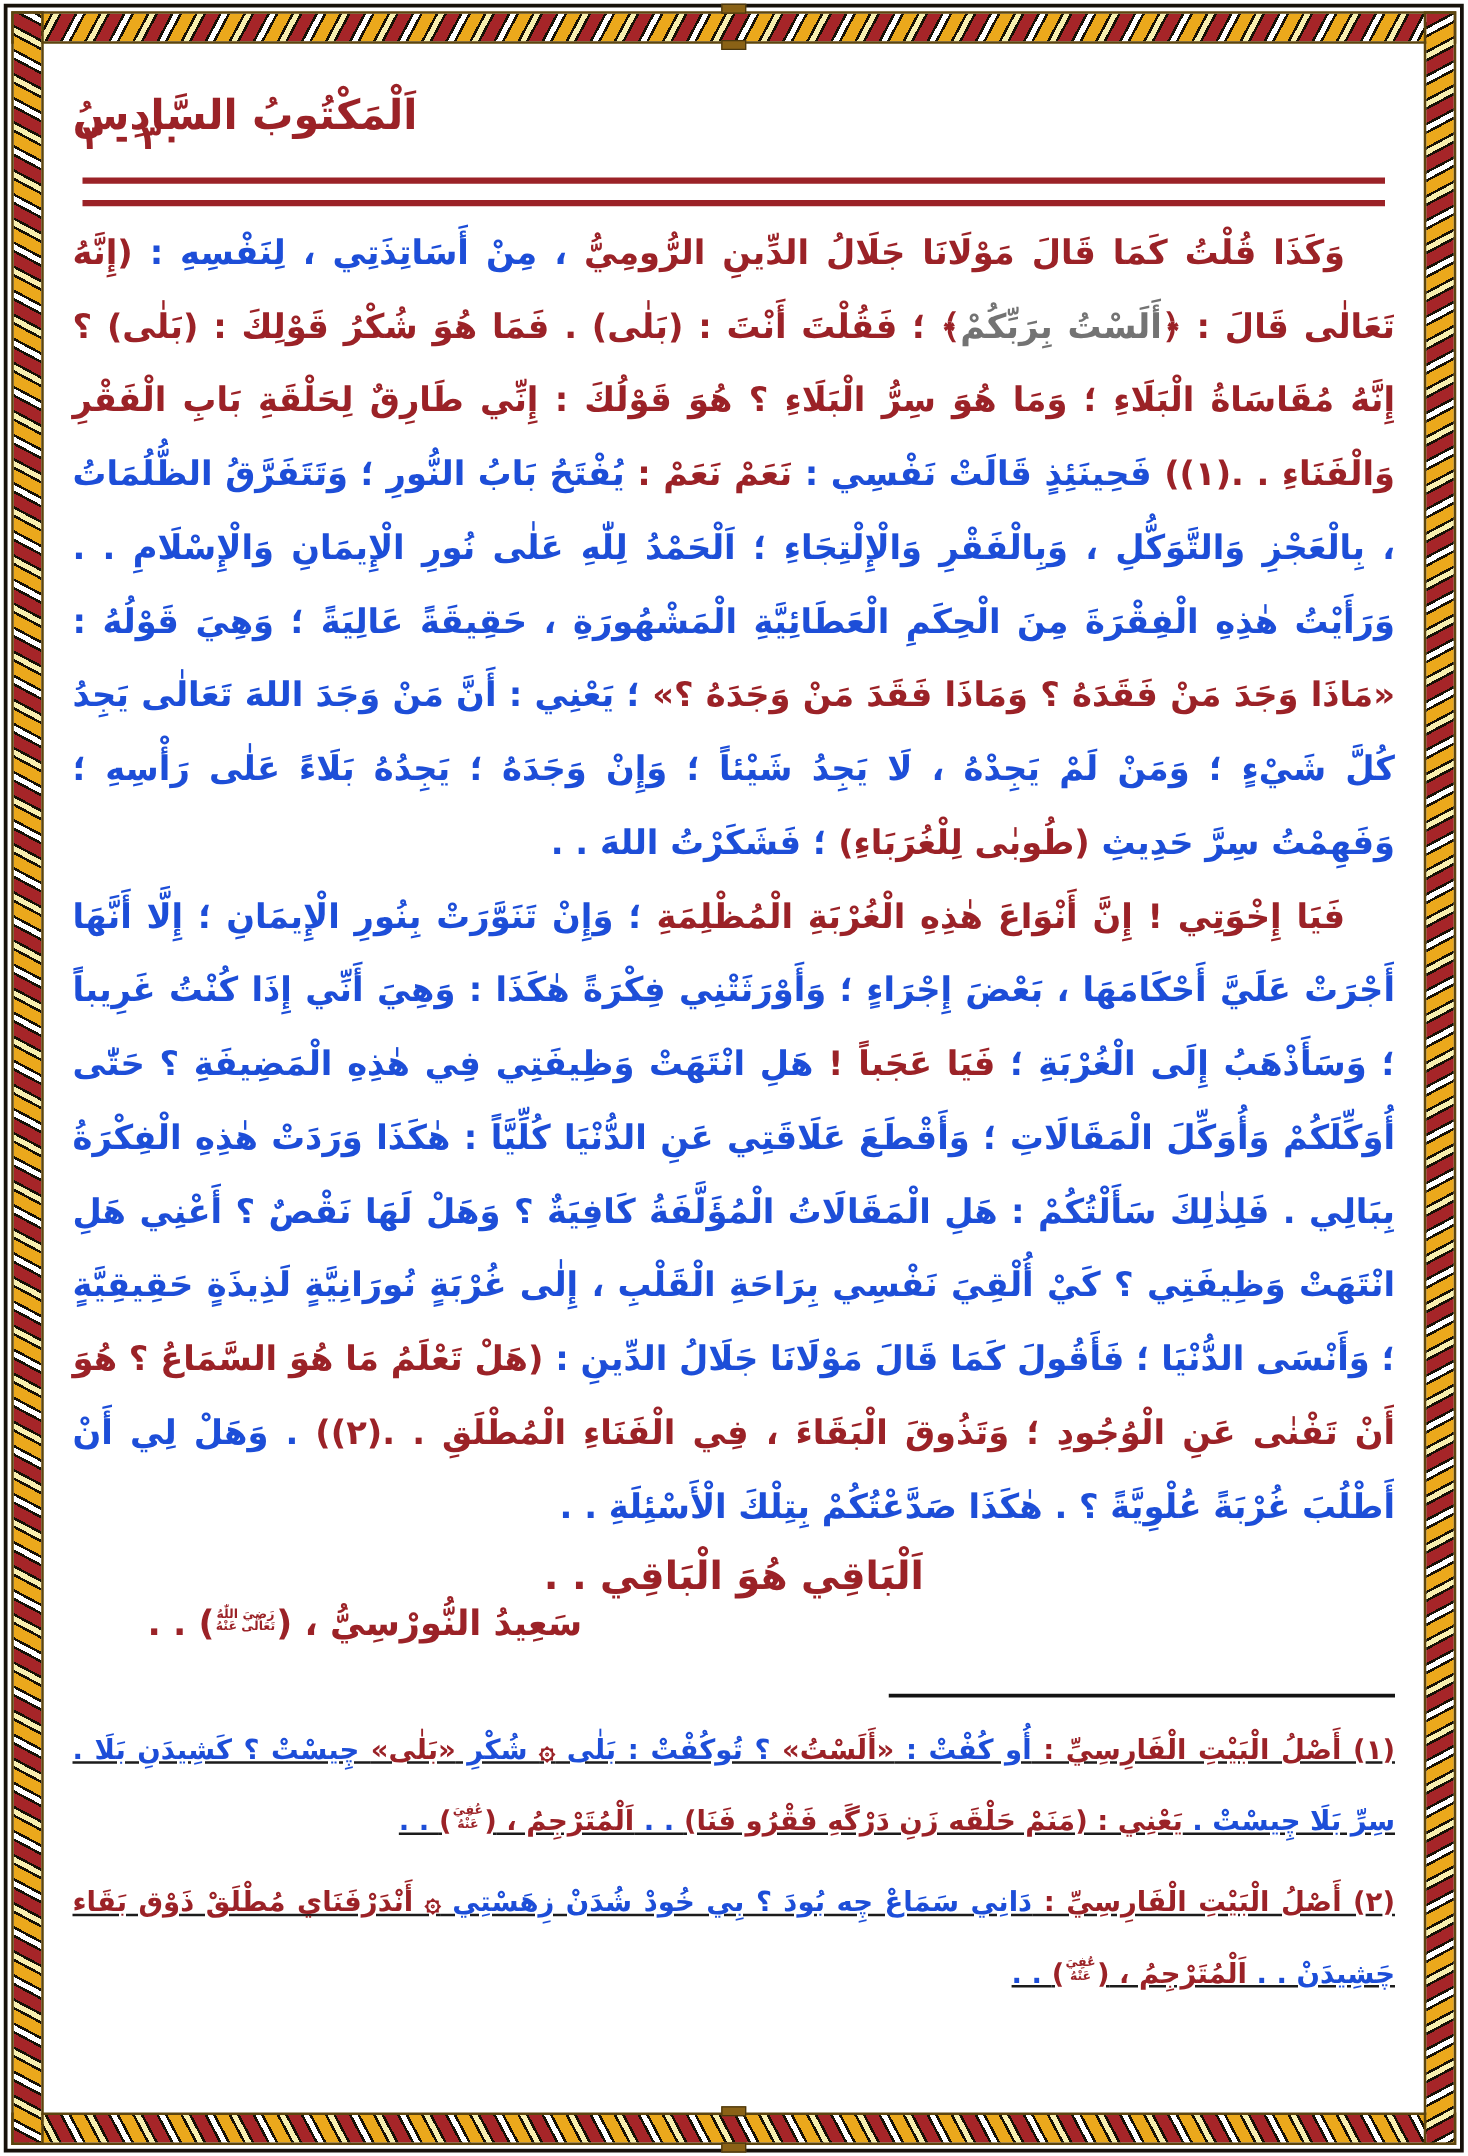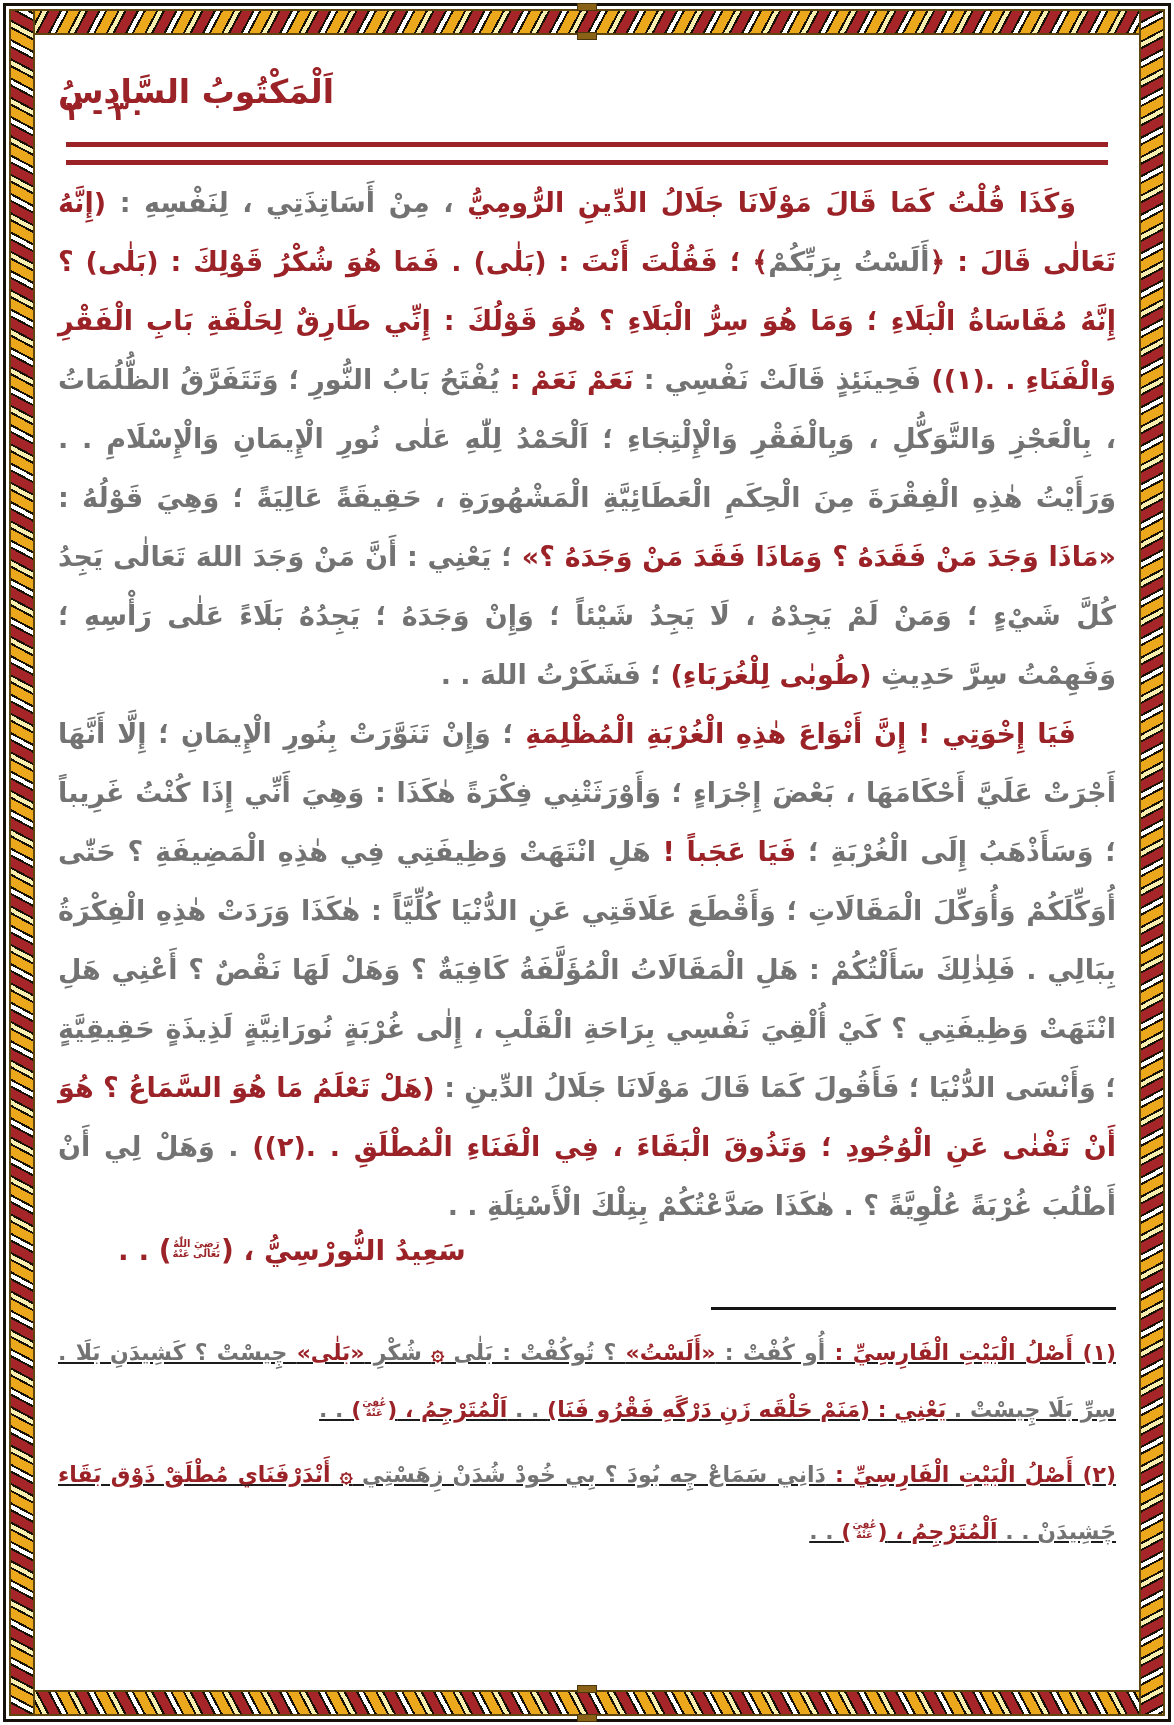--- a/index.html
+++ b/index.html
@@ -34,21 +34,21 @@
   .tab.b-out{bottom:3px;} .tab.b-in{bottom:32px;}
 
   
   .content{
     position:absolute;left:58px;right:58px;top:42px;bottom:42px;
     direction:rtl;
     color:#1c1c1c;
     font-weight:bold;
   }
   .ink-red{color:#9b2227;}
-  .ink-black{color:#737373;}
+  .ink-black{color:#1d4ed8;}
   .ink-blue{color:#737373;}
 
   .header{position:relative;margin-top:30px;height:56px;}
   .title{text-align:left;font-size:33px;color:#9b2227;}
   .page-number{position:absolute;top:23px;left:8px;font-size:27px;color:#9b2227;direction:rtl;}
 
   .double-rule{height:13px;border-top:5px solid #9b2227;border-bottom:5px solid #9b2227;margin:14px 8px 0 8px;}
 
   .body-text{margin-top:8px;font-size:27px;line-height:59px;text-align:justify;}
   .para{margin:0;text-indent:40px;}
@@ -92,20 +92,21 @@
     </div>
 
     <div class="double-rule"></div>
 
     <div class="body-text">
       <p class="para"><span class="ink-red">وَكَذَا قُلْتُ كَمَا قَالَ مَوْلَانَا جَلَالُ الدِّينِ الرُّومِيُّ</span><span class="ink-black"> ، مِنْ أَسَاتِذَتِي ، لِنَفْسِهِ : </span><span class="ink-red">(إِنَّهُ تَعَالٰى قَالَ : ﴿</span><span class="ink-blue">أَلَسْتُ بِرَبِّكُمْ</span><span class="ink-red">﴾ ؛ فَقُلْتَ أَنْتَ : (بَلٰى) . فَمَا هُوَ شُكْرُ قَوْلِكَ : (بَلٰى) ؟ إِنَّهُ مُقَاسَاةُ الْبَلَاءِ ؛ وَمَا هُوَ سِرُّ الْبَلَاءِ ؟ هُوَ قَوْلُكَ : إِنِّي طَارِقٌ لِحَلْقَةِ بَابِ الْفَقْرِ وَالْفَنَاءِ . .(١))</span><span class="ink-black"> فَحِينَئِذٍ قَالَتْ نَفْسِي : </span><span class="ink-red">نَعَمْ نَعَمْ : </span><span class="ink-black">يُفْتَحُ بَابُ النُّورِ ؛ وَتَتَفَرَّقُ الظُّلُمَاتُ ، بِالْعَجْزِ وَالتَّوَكُّلِ ، وَبِالْفَقْرِ وَالْإِلْتِجَاءِ ؛ اَلْحَمْدُ لِلّٰهِ عَلٰى نُورِ الْإِيمَانِ وَالْإِسْلَامِ . . وَرَأَيْتُ هٰذِهِ الْفِقْرَةَ مِنَ الْحِكَمِ الْعَطَائِيَّةِ الْمَشْهُورَةِ ، حَقِيقَةً عَالِيَةً ؛ وَهِيَ قَوْلُهُ : </span><span class="ink-red">«مَاذَا وَجَدَ مَنْ فَقَدَهُ ؟ وَمَاذَا فَقَدَ مَنْ وَجَدَهُ ؟»</span><span class="ink-black"> ؛ يَعْنِي : أَنَّ مَنْ وَجَدَ اللهَ تَعَالٰى يَجِدُ كُلَّ شَيْءٍ ؛ وَمَنْ لَمْ يَجِدْهُ ، لَا يَجِدُ شَيْئاً ؛ وَإِنْ وَجَدَهُ ؛ يَجِدُهُ بَلَاءً عَلٰى رَأْسِهِ ؛ وَفَهِمْتُ سِرَّ حَدِيثِ </span><span class="ink-red">(طُوبٰى لِلْغُرَبَاءِ)</span><span class="ink-black"> ؛ فَشَكَرْتُ اللهَ . .</span></p>
       <p class="para"><span class="ink-red">فَيَا إِخْوَتِي ! إِنَّ أَنْوَاعَ هٰذِهِ الْغُرْبَةِ الْمُظْلِمَةِ</span><span class="ink-black"> ؛ وَإِنْ تَنَوَّرَتْ بِنُورِ الْإِيمَانِ ؛ إِلَّا أَنَّهَا أَجْرَتْ عَلَيَّ أَحْكَامَهَا ، بَعْضَ إِجْرَاءٍ ؛ وَأَوْرَثَتْنِي فِكْرَةً هٰكَذَا : وَهِيَ أَنِّي إِذَا كُنْتُ غَرِيباً ؛ وَسَأَذْهَبُ إِلَى الْغُرْبَةِ ؛ </span><span class="ink-red">فَيَا عَجَباً !</span><span class="ink-black"> هَلِ انْتَهَتْ وَظِيفَتِي فِي هٰذِهِ الْمَضِيفَةِ ؟ حَتّٰى أُوَكِّلَكُمْ وَأُوَكِّلَ الْمَقَالَاتِ ؛ وَأَقْطَعَ عَلَاقَتِي عَنِ الدُّنْيَا كُلِّيَّاً : هٰكَذَا وَرَدَتْ هٰذِهِ الْفِكْرَةُ بِبَالِي . فَلِذٰلِكَ سَأَلْتُكُمْ : هَلِ الْمَقَالَاتُ الْمُؤَلَّفَةُ كَافِيَةٌ ؟ وَهَلْ لَهَا نَقْصٌ ؟ أَعْنِي هَلِ انْتَهَتْ وَظِيفَتِي ؟ كَيْ أُلْقِيَ نَفْسِي بِرَاحَةِ الْقَلْبِ ، إِلٰى غُرْبَةٍ نُورَانِيَّةٍ لَذِيذَةٍ حَقِيقِيَّةٍ ؛ وَأَنْسَى الدُّنْيَا ؛ فَأَقُولَ كَمَا قَالَ مَوْلَانَا جَلَالُ الدِّينِ : </span><span class="ink-red">(هَلْ تَعْلَمُ مَا هُوَ السَّمَاعُ ؟ هُوَ أَنْ تَفْنٰى عَنِ الْوُجُودِ ؛ وَتَذُوقَ الْبَقَاءَ ، فِي الْفَنَاءِ الْمُطْلَقِ . .(٢))</span><span class="ink-black"> . وَهَلْ لِي أَنْ أَطْلُبَ غُرْبَةً عُلْوِيَّةً ؟ . هٰكَذَا صَدَّعْتُكُمْ بِتِلْكَ الْأَسْئِلَةِ . .</span></p>
     </div>
 
     <div class="closing">
+      <div class="baqi">اَلْبَاقِي هُوَ الْبَاقِي . .</div>
       <div class="signature"><span class="ink-red">سَعِيدُ النُّورْسِيُّ ، </span><span class="seal-wrap ink-red">(<span class="seal">رَضِيَ اللّٰهُ<br>تَعَالٰى عَنْهُ</span>)</span><span class="ink-red"> . .</span></div>
     </div>
 
     <div class="fn-rule"></div>
 
     <div class="footnotes">
       <p class="fn"><span class="ink-red">(١) أَصْلُ الْبَيْتِ الْفَارِسِيِّ : </span><span class="ink-black">أُو كُفْتْ : </span><span class="ink-red">«أَلَسْتُ»</span><span class="ink-black"> ؟ تُوكُفْتْ : بَلٰى </span><span class="ink-red">۞</span><span class="ink-black"> شُكْرِ </span><span class="ink-red">«بَلٰى»</span><span class="ink-black"> چِيسْتْ ؟ كَشِيدَنِ بَلَا . سِرِّ بَلَا چِيسْتْ . </span><span class="ink-red">يَعْنِي : (مَنَمْ حَلْقَه زَنِ دَرْگَهِ فَقْرُو فَنَا)</span><span class="ink-black"> . . </span><span class="ink-red">اَلْمُتَرْجِمُ ، </span><span class="seal-wrap ink-red">(<span class="seal">عُفِيَ<br>عَنْهُ</span>)</span><span class="ink-black"> . .</span></p>
       <p class="fn"><span class="ink-red">(٢) أَصْلُ الْبَيْتِ الْفَارِسِيِّ : </span><span class="ink-black">دَانِي سَمَاعْ چِه بُودَ ؟ بِي خُودْ شُدَنْ زِهَسْتِي </span><span class="ink-red">۞ أَنْدَرْفَنَاي مُطْلَقْ ذَوْق بَقَاء</span><span class="ink-black"> چَشِيدَنْ . . </span><span class="ink-red">اَلْمُتَرْجِمُ ، </span><span class="seal-wrap ink-red">(<span class="seal">عُفِيَ<br>عَنْهُ</span>)</span><span class="ink-black"> . .</span></p>
     </div>
 

